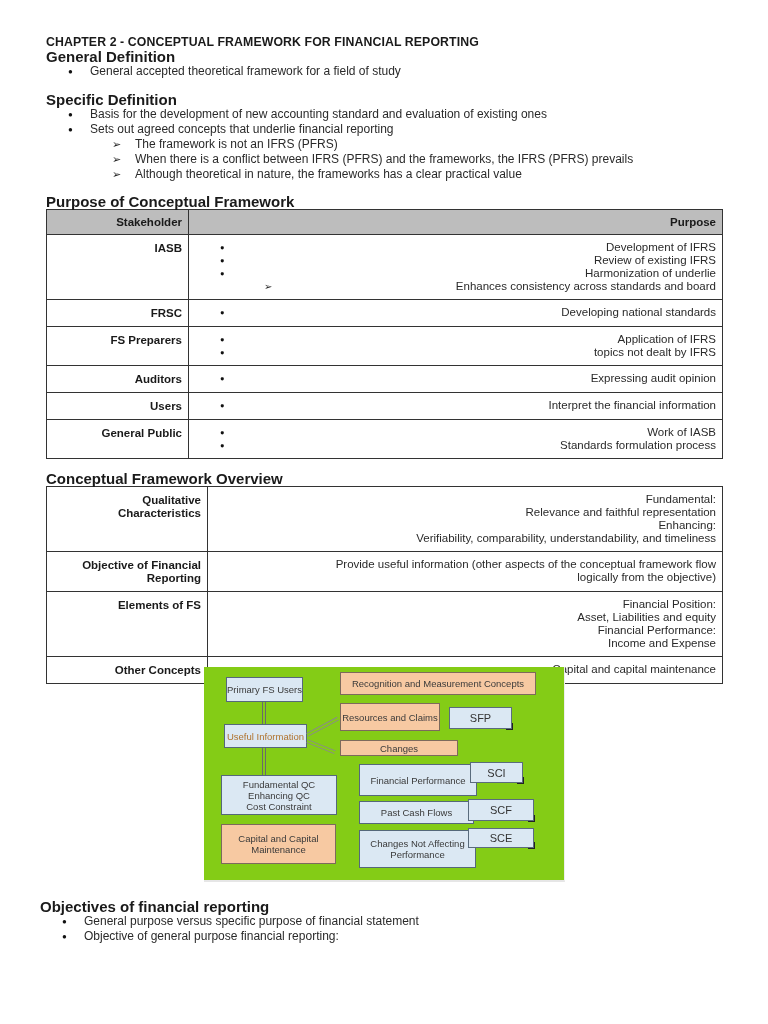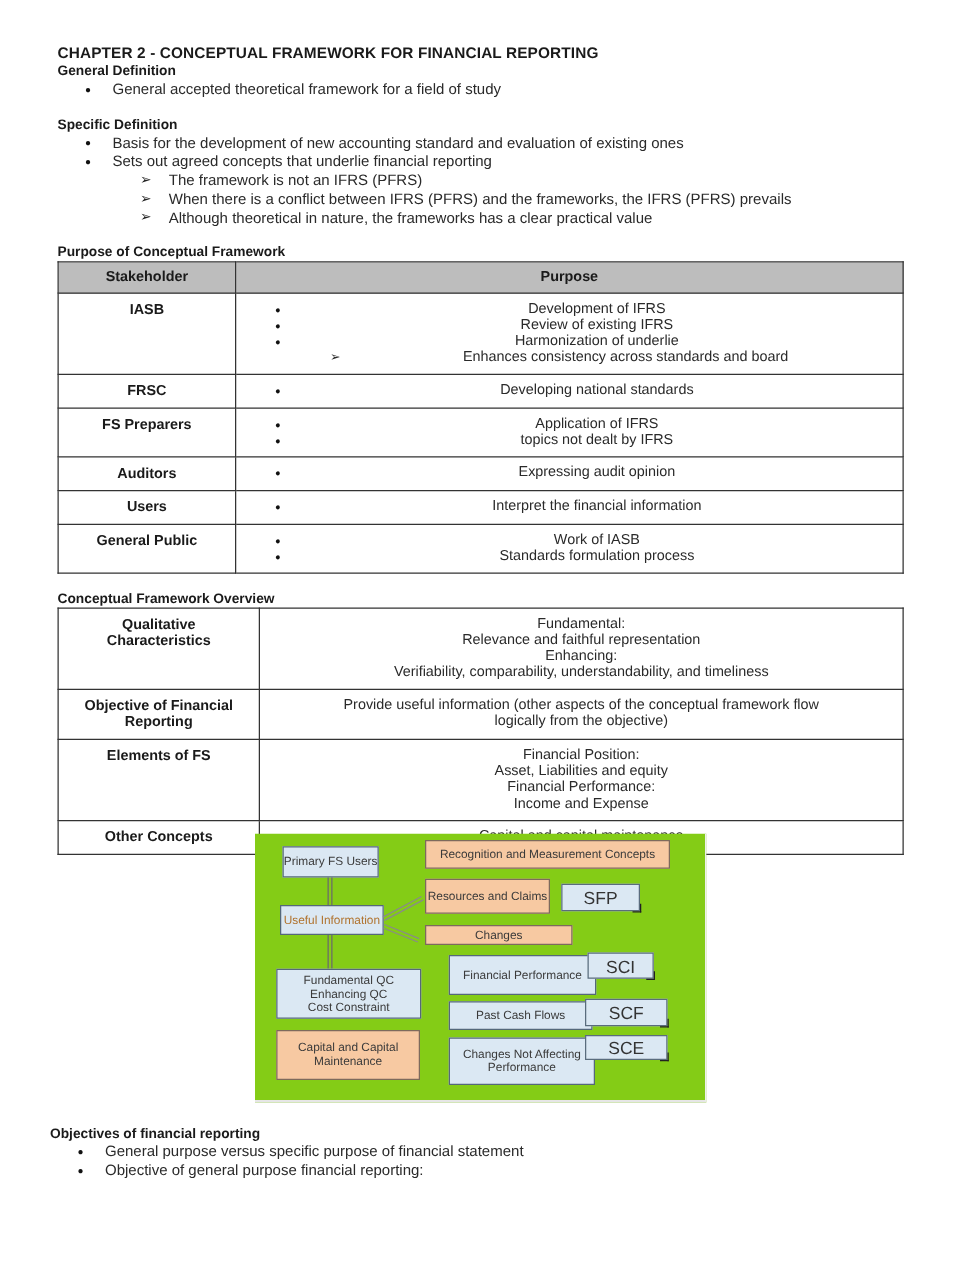--- a/index.html
+++ b/index.html
@@ -1,43 +1,43 @@
 <!DOCTYPE html>
 <html><head>
 <meta charset="utf-8">
 <style>
   * { box-sizing: border-box; margin: 0; padding: 0; }
   html, body { width: 768px; height: 1024px; background: #ffffff; overflow: hidden; }
   body { font-family: "Liberation Sans", sans-serif; color: #1a1a1a; position: relative; }
   .page { position: absolute; left: 46px; top: 35px; width: 680px; }
   .h-main { font-weight: bold; font-size: 12.3px; line-height: 15px; letter-spacing: 0.1px; }
-  .h-sub { font-weight: bold; font-size: 11px; line-height: 14px; }
+  .h-sub { font-weight: bold; font-size: 15px; line-height: 14px; }
   .bul { position: relative; padding-left: 44px; font-size: 12px; line-height: 15px; color: #2a2a2a; }
   .bul::before { content: "\25CF"; position: absolute; left: 22px; top: 0; font-size: 8px; line-height: 15px; color: #111; }
   .arr { position: relative; padding-left: 89px; font-size: 12px; line-height: 15px; color: #2a2a2a; }
   .arr-g { position: absolute; left: 66px; top: 0; font-size: 11px; color: #222; }
   .gap { height: 14px; }
 
   table { border-collapse: collapse; width: 677px; }
-  td, th { border: 1.3px solid #333; vertical-align: top; text-align: center; }
+  td, th { border: 1.3px solid #333; vertical-align: top; text-align: right; }
   th { background: #bdbdbd; font-weight: bold; font-size: 11.5px; padding: 6px 6px 5px 6px; height: 25px; }
   td { font-size: 11.5px; line-height: 13px; color: #2a2a2a; }
   td.k { font-weight: bold; color: #1a1a1a; padding: 7px 6px 6px 6px; margin-top: 41px; }
   td.v { padding: 6px 6px 6px 6px; }
   .cb { position: relative; padding-left: 44px; line-height: 13px; }
   .cb::before { content: "\25CF"; position: absolute; left: 25px; top: 0; font-size: 7.5px; line-height: 13px; color: #111; }
   .ca { position: relative; padding-left: 90px; line-height: 13px; }
   .ca-g { position: absolute; left: 69px; top: 0; font-size: 10px; }
 
   .diagram { position: absolute; left: 204px; top: 667px; width: 361px; height: 215px; background: #84cc16; border-bottom: 2px solid #e6e6e6; border-right: 1px solid #eee; }
   .box { position: absolute; display: flex; align-items: center; justify-content: center; text-align: center; font-size: 9.5px; line-height: 11px; color: #3a3a3a; border: 1.5px solid #55687a; }
   .blue { background: #dbe8f3; }
   .orange { background: #f7c9a2; border-color: #7d6a5c; }
   .orange-txt { color: #b0732e; }
-  .tag { position: absolute; display: flex; align-items: center; justify-content: center; font-size: 14px; background: #dbe8f3; border: 1.5px solid #5a6c7d; border-bottom-right-radius: 0; color: #333; }
+  .tag { position: absolute; display: flex; align-items: center; justify-content: center; font-size: 11px; background: #dbe8f3; border: 1.5px solid #5a6c7d; border-bottom-right-radius: 0; color: #333; }
   .tag::after { content: ""; position: absolute; right: -2px; bottom: -2px; width: 6px; height: 6px; border-right: 1.5px solid #222; border-bottom: 1.5px solid #222; }
   .vline { position: absolute; width: 4px; border-left: 1.3px solid #6a6a6a; border-right: 1.3px solid #6a6a6a; }
   .diag-arrow { position: absolute; height: 4px; border-top: 1.3px solid #8a8a8a; border-bottom: 1.3px solid #8a8a8a; transform-origin: left center; }
 </style>
 </head>
 <body>
 
 <div class="page">
   <div class="h-main">CHAPTER 2 - CONCEPTUAL FRAMEWORK FOR FINANCIAL REPORTING</div>
   <div class="h-sub">General Definition</div>

